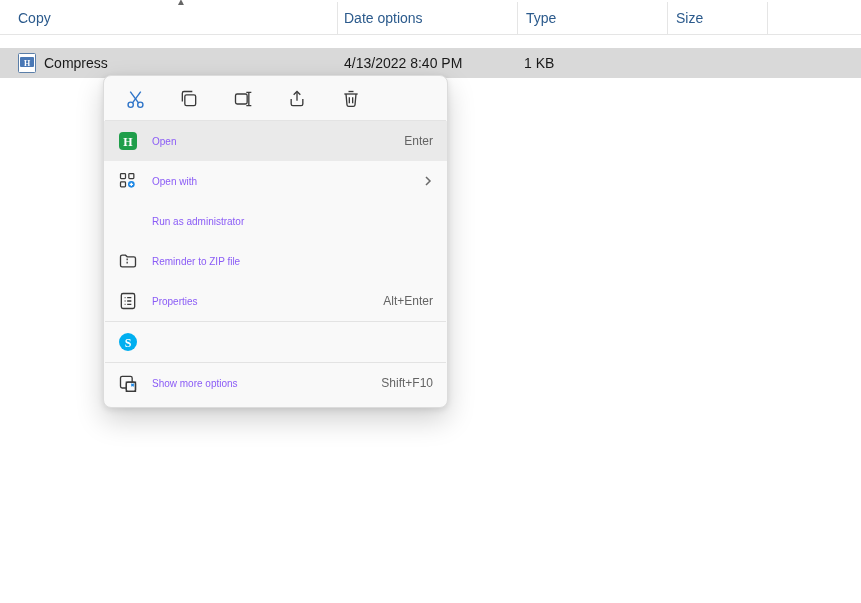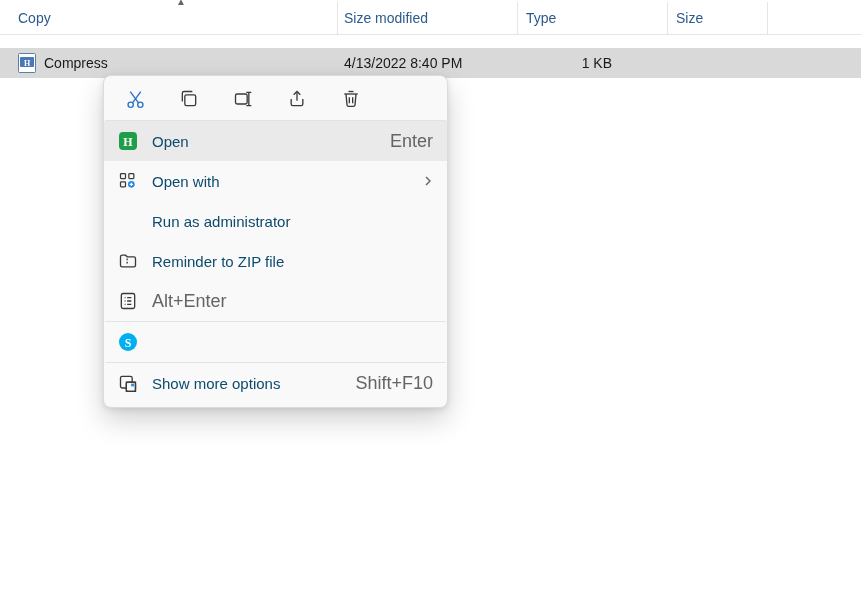--- a/index.html
+++ b/index.html
@@ -13,45 +13,45 @@
 .col.size{flex:0 0 100px;padding-left:8px}
 .sort-arrow{position:absolute;top:-6px;left:158px;color:#666;font-size:10px}
 
 .files{padding-top:13px}
 .row{display:flex;align-items:center;height:30px;padding-left:18px;background:#d9d9d9}
 .file-icon{width:18px;height:20px;display:inline-flex;align-items:center;justify-content:center;margin-right:8px}
 .rc{flex:0 0}
 .rc.name{flex:0 0 320px;display:flex;align-items:center}
 .rc.date{flex:0 0 180px;padding-left:6px}
 .rc.type{flex:0 0 150px;padding-left:8px}
-.rc.size{flex:0 0 100px;text-align:right;padding-right:12px;box-sizing:border-box}
+.rc.size{flex:0 0 100px;padding-right:12px;box-sizing:border-box}
 
 .menu{position:absolute;left:103px;top:75px;width:343px;background:#f9f9f9;border:1px solid #dcdcdc;border-radius:8px;box-shadow:0 12px 28px rgba(0,0,0,0.18),0 2px 6px rgba(0,0,0,0.1);padding:6px 0 4px}
 .quick{display:flex;gap:32px;padding:6px 20px 10px}
 .qbtn{width:22px;height:22px;display:inline-flex;align-items:center;justify-content:center;cursor:default}
 .sep{height:1px;background:#e3e3e3;margin:0 1px}
 .item{display:flex;align-items:center;height:40px;padding:0 14px;cursor:default}
 .item.hover{background:#eaeaea}
 .mi-icon{width:20px;height:20px;display:inline-flex;align-items:center;justify-content:center;margin-right:14px}
-.mi-label{flex:1;font-size:15px;color:#0c4a6e}
-.mi-acc{font-size:18px;color:#646464}
+.mi-label{flex:1;font-size:10px;color:#8b5cf6}
+.mi-acc{font-size:12px;color:#646464}
 .mi-chev{color:#6a6a6a}
 svg{display:block}
 </style>
 </head>
 <body>
 <div class="explorer">
 
 <div class="cols">
   <div class="col name">
     <span>Copy</span>
     <span class="sort-arrow">▲</span>
   </div>
   <div class="col date">
-    <span>Size modified</span>
+    <span>Date options</span>
   </div>
   <div class="col type">
     <span>Type</span>
   </div>
   <div class="col size">
     <span>Size</span>
   </div>
 </div>
 
 <div class="files">
@@ -158,20 +158,21 @@
   </div>
 
 
   <div class="item">
     <span class="mi-icon">
       <svg width="20" height="20" viewBox="0 0 24 24" fill="none" stroke="#3a3a3a" stroke-width="1.6">
             <rect x="4" y="3" width="16" height="18" rx="2"></rect>
             <path d="M8 8 h1 M11 8 h5 M8 12 h1 M11 12 h5 M8 16 h1 M11 16 h5"></path>
           </svg>
     </span>
+    <span class="mi-label">Properties</span>
     <span class="mi-acc">Alt+Enter</span>
   </div>
 
   <div class="sep"></div>
 
   <div class="item">
     <span class="mi-icon">
       <svg width="20" height="20" viewBox="0 0 20 20">
             <circle cx="10" cy="10" r="9" fill="#00aff0"></circle>
             <text x="10" y="14.5" font-family="Segoe UI" font-size="12" font-weight="700" fill="#fff" text-anchor="middle">S</text>

